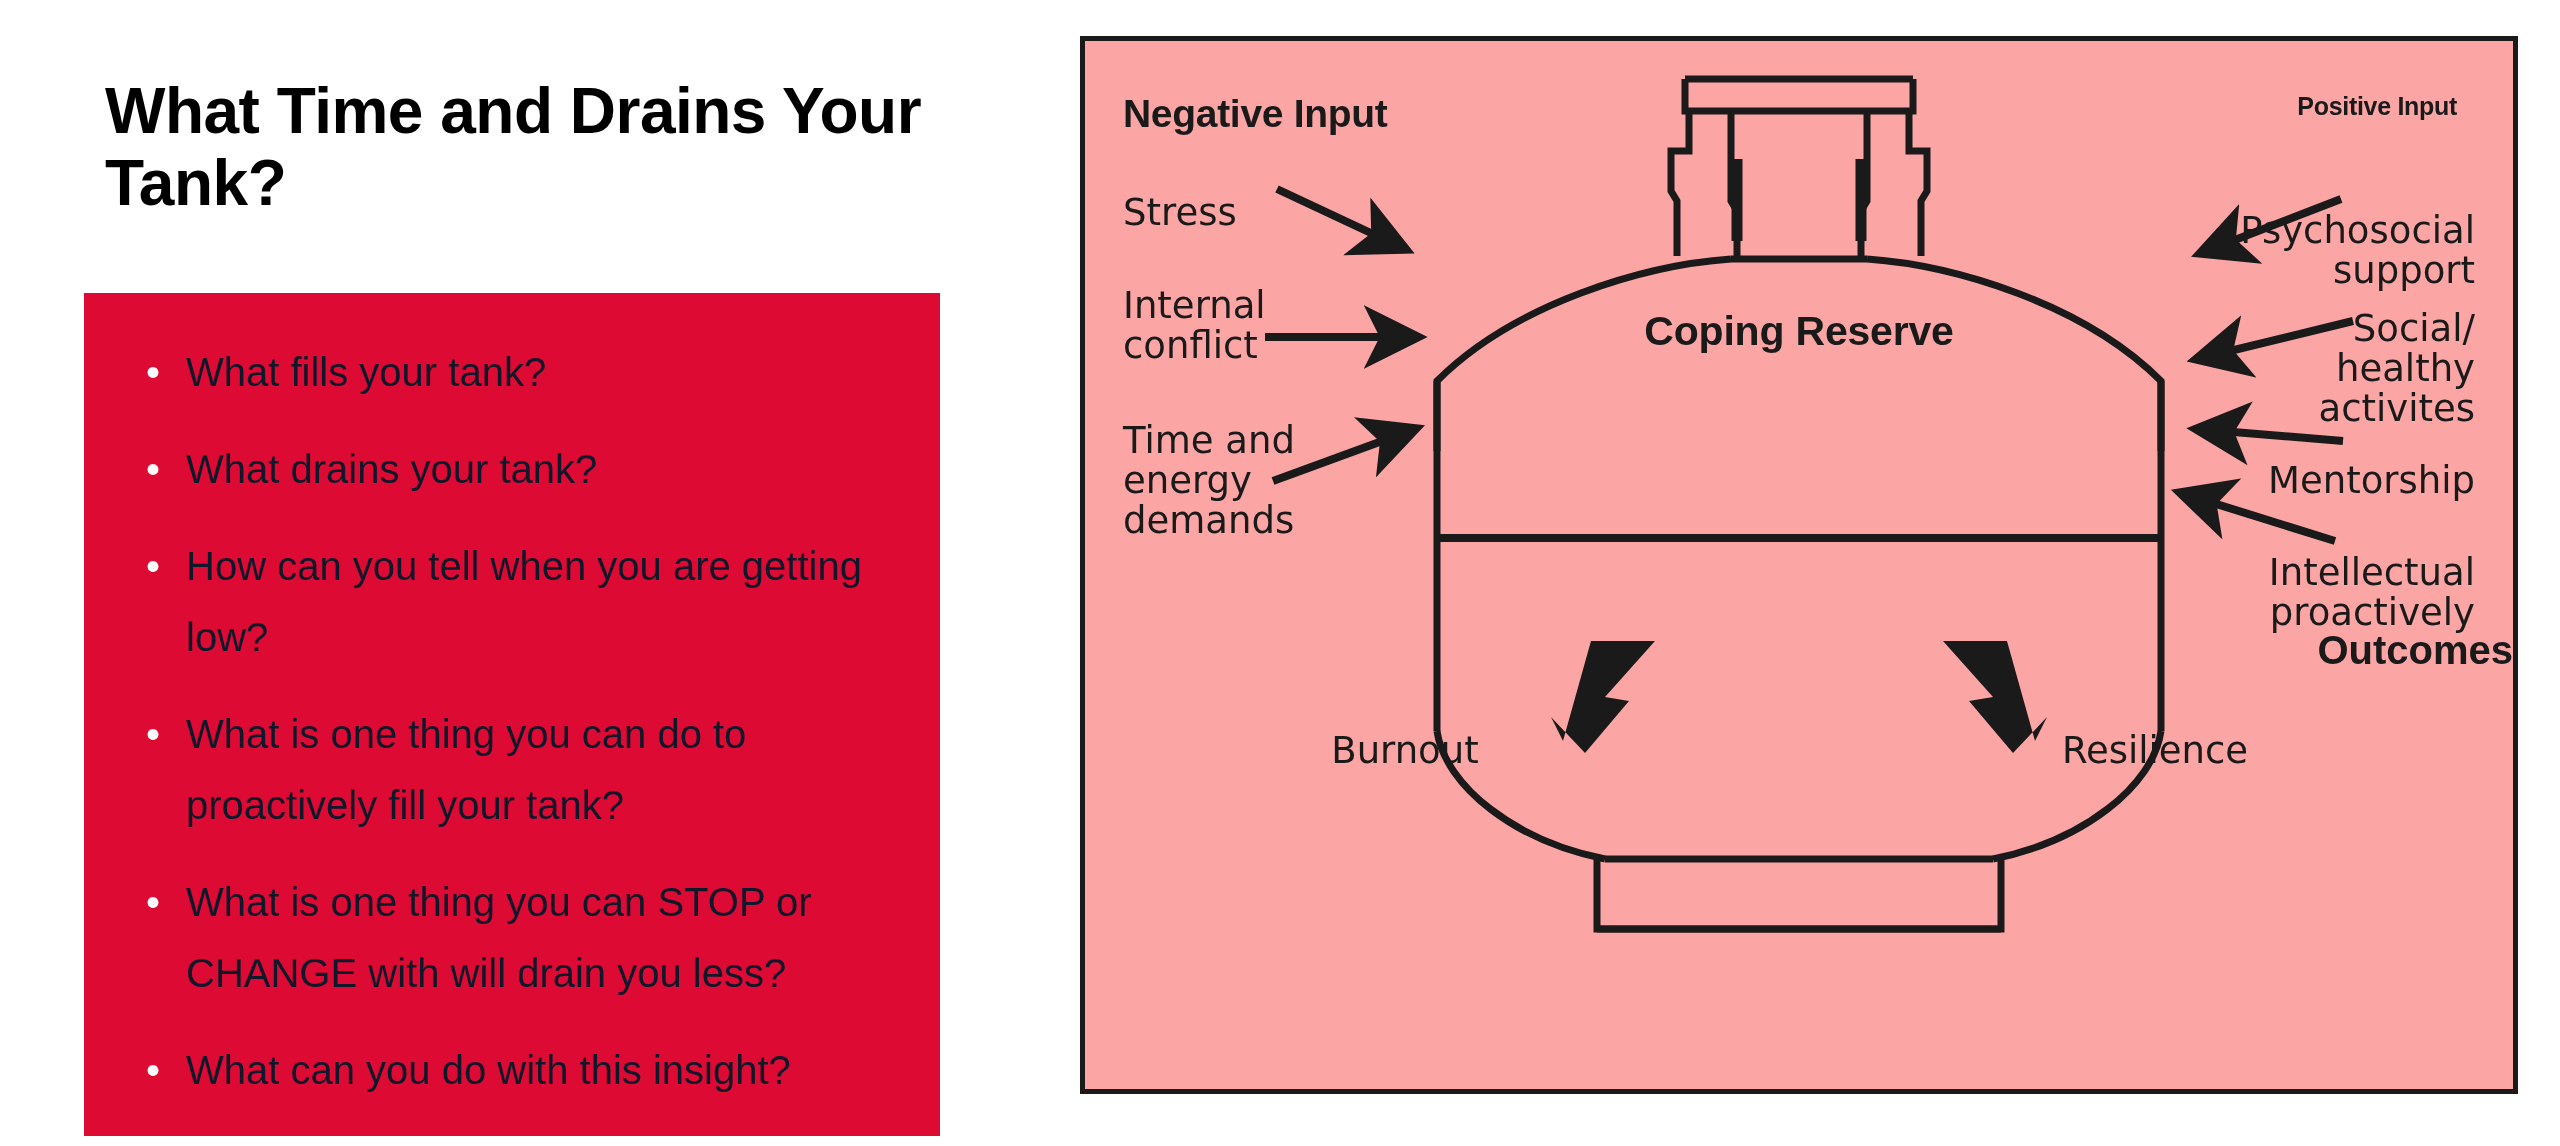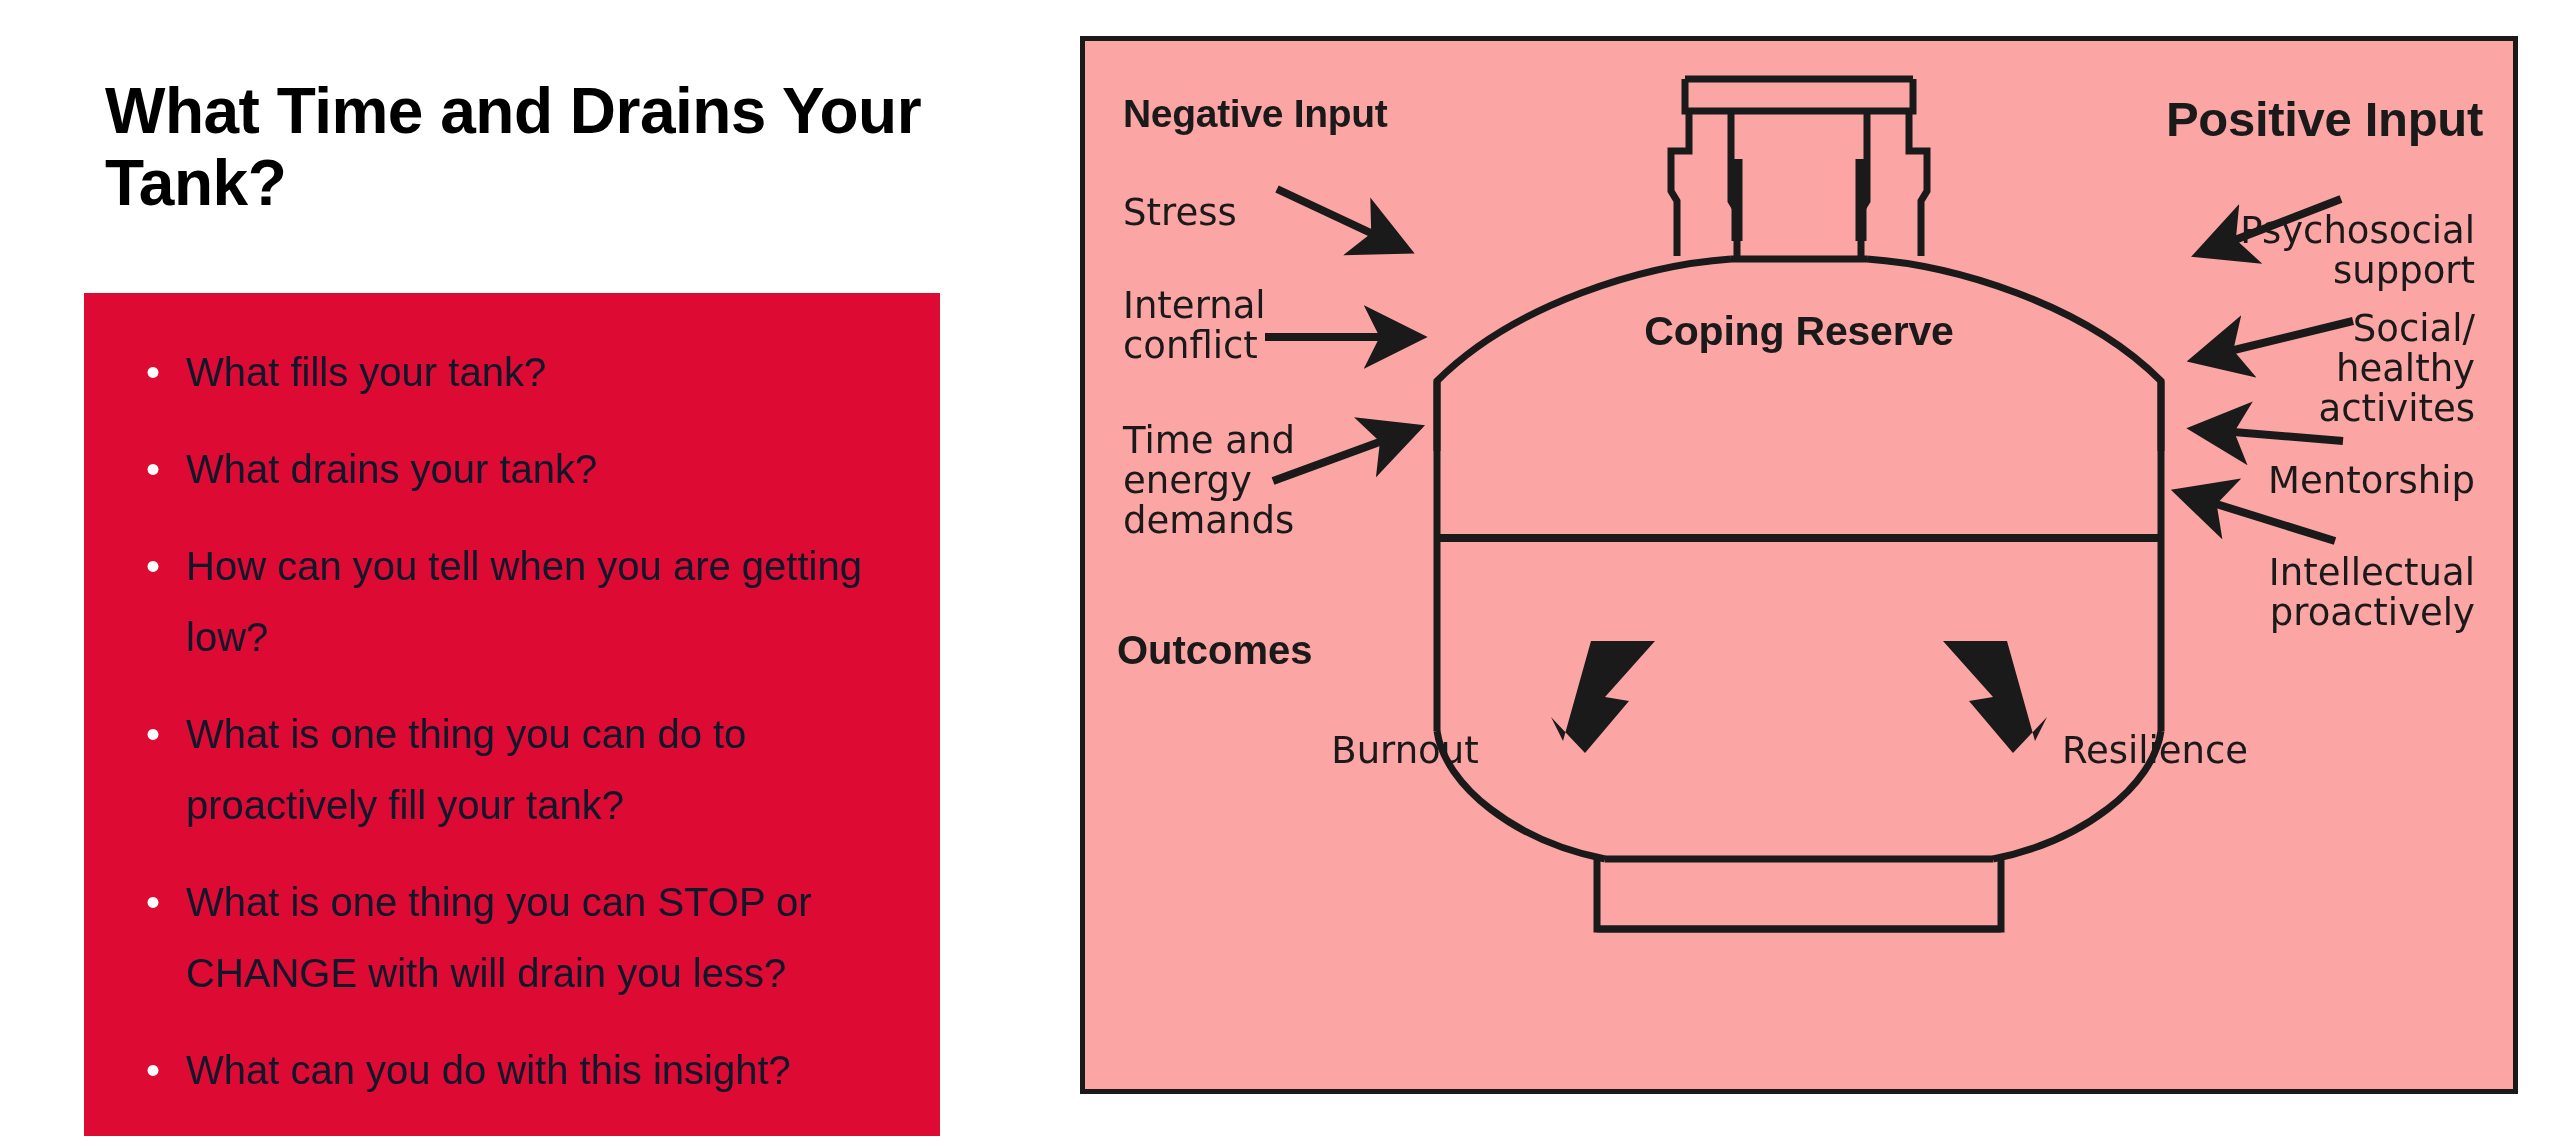--- a/index.html
+++ b/index.html
@@ -100,21 +100,21 @@
     line-height: 1.08;
     white-space: pre-line;
   }
   .diag-label.bold {
     font-weight: bold;
     font-family: "Liberation Sans", sans-serif;
     letter-spacing: -0.3px;
   }
 
   #label-negative-input { left: 38px;  top: 52px;  font-size: 39px; }
-  #label-positive-input { left: auto; right: 30px; top: 52px; font-size: 49px; }
+  #label-positive-input { left: auto; right: 56px; top: 52px; font-size: 25px; }
 
   #label-stress          { left: 38px;  top: 152px; }
   #label-internal        { left: 38px;  top: 245px; }
   #label-time            { left: 38px;  top: 380px; }
 
   #label-psychosocial    { right: 38px; top: 170px; text-align: right; }
   #label-social          { right: 38px; top: 268px; text-align: right; }
   #label-mentorship      { right: 38px; top: 420px; text-align: right; }
   #label-intellectual    { right: 38px; top: 512px; text-align: right; }
 
@@ -127,21 +127,21 @@
     letter-spacing: -0.2px;
   }
   #label-personality {
     left: 0; right: 0; top: 374px;
     text-align: center;
     font-size: 37px;
     line-height: 1.18;
   }
   #label-outcomes {
     left: 0; right: 0; top: 588px;
-    text-align: left;
+    text-align: right;
     font-weight: bold;
     font-family: "Liberation Sans", sans-serif;
     font-size: 40px;
     padding-left: 32px;
   }
   #label-burnout   { left: 200px;  top: 690px; width: 240px; text-align: center; }
   #label-resilience{ left: 920px;  top: 690px; width: 300px; text-align: center; }
 </style>
 </head>
 <body>

